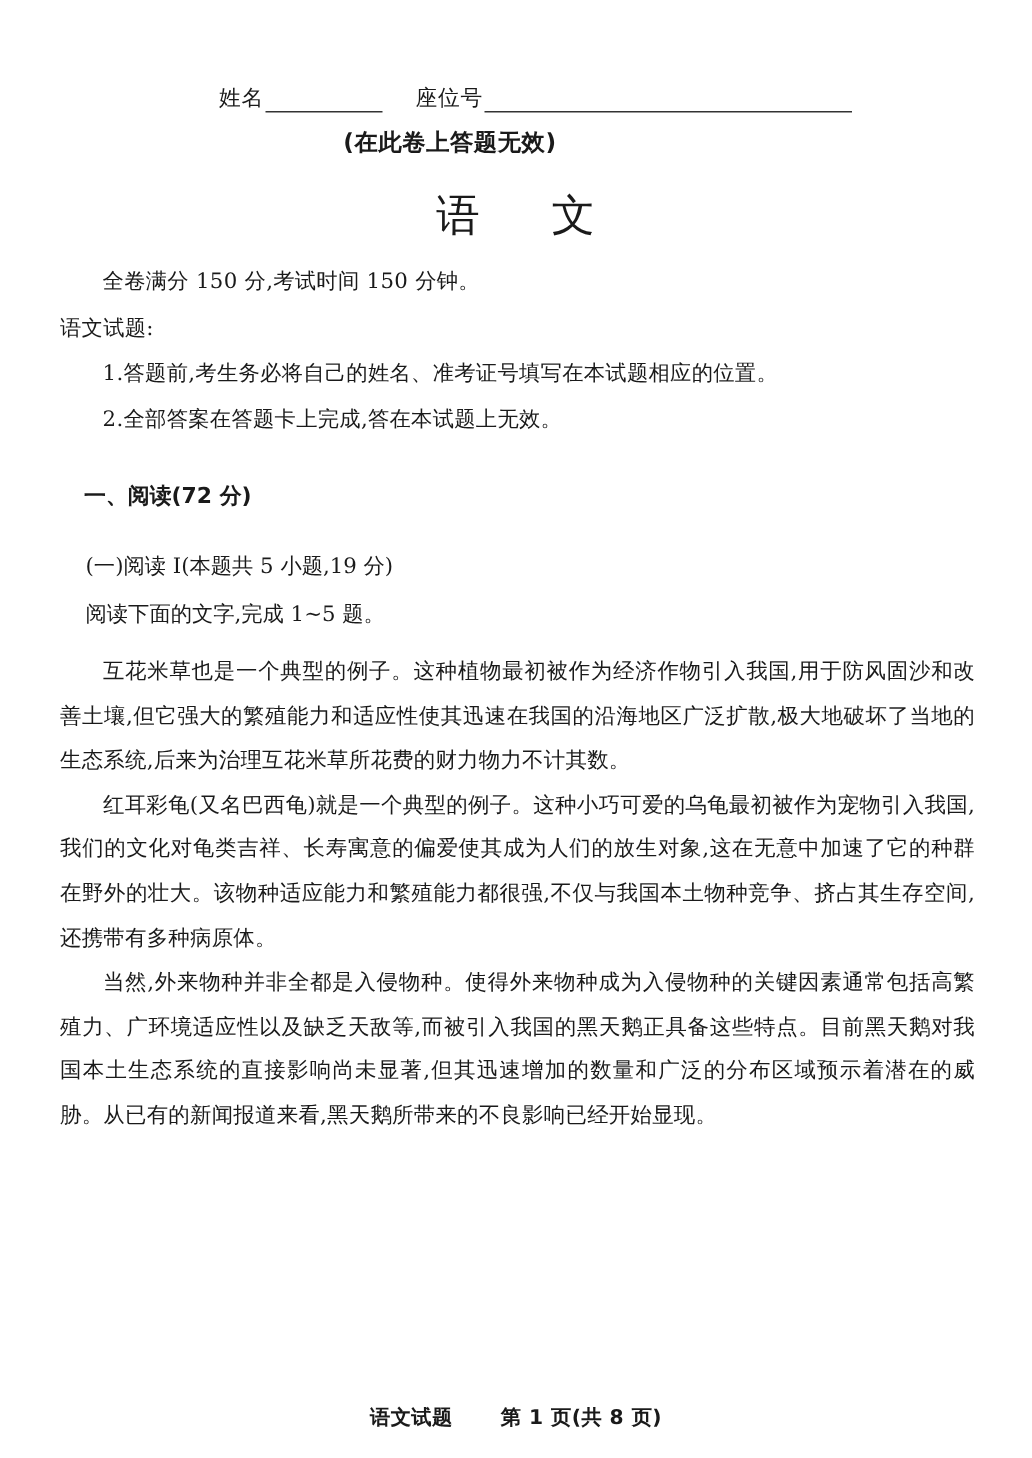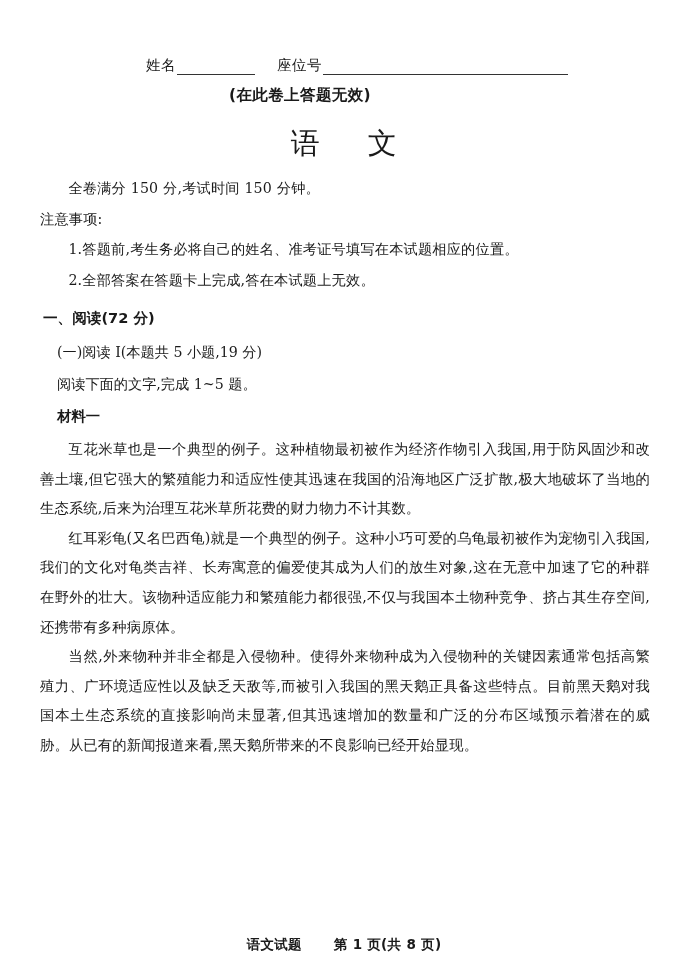--- a/index.html
+++ b/index.html
@@ -104,21 +104,21 @@
     margin: 0;
     letter-spacing: 0.15px;
     font-family: "DejaVu Serif", "Liberation Serif", serif;
   }
 
   .section-head {
     font-size: 14.6px;
     font-weight: bold;
     font-family: "DejaVu Sans", "Liberation Sans", sans-serif;
     line-height: 27px;
-    margin: 3px;
+    margin: 16px;
   }
   .sub-head {
     font-size: 14.2px;
     line-height: 27px;
     text-indent: 1.2em;
     margin: 0;
   }
   .material-head {
     font-size: 14.3px;
     font-weight: bold;
@@ -161,39 +161,38 @@
     <span>语</span>
     <span class="sp"></span>
     <span>文</span>
   </div>
 
   <div class="body-col">
 
     <p class="line indent2">全卷满分 150 分,考试时间 150 分钟。</p>
     <div class="gap-sm"></div>
 
-    <p class="line">注意事项:</p>
+    <p class="line">语文试题:</p>
     <div class="gap-sm"></div>
 
     <p class="line indent2">1.答题前,考生务必将自己的姓名、准考证号填写在本试题相应的位置。</p>
     <div class="gap-sm"></div>
 
     <p class="line indent2">2.全部答案在答题卡上完成,答在本试题上无效。</p>
     <div class="gap-md"></div>
 
     <p class="section-head">一、阅读(72 分)</p>
     <div class="gap-sm"></div>
 
     <p class="sub-head">(一)阅读 Ⅰ(本题共 5 小题,19 分)</p>
     <div class="gap-sm"></div>
 
     <p class="sub-head">阅读下面的文字,完成 1~5 题。</p>
     <div class="gap-sm"></div>
 
-    <p class="material-head">材料一</p>
     <div class="gap-sm"></div>
 
     <p class="para">互花米草也是一个典型的例子。这种植物最初被作为经济作物引入我国,用于防风固沙和改善土壤,但它强大的繁殖能力和适应性使其迅速在我国的沿海地区广泛扩散,极大地破坏了当地的生态系统,后来为治理互花米草所花费的财力物力不计其数。</p>
     <p class="para">红耳彩龟(又名巴西龟)就是一个典型的例子。这种小巧可爱的乌龟最初被作为宠物引入我国,我们的文化对龟类吉祥、长寿寓意的偏爱使其成为人们的放生对象,这在无意中加速了它的种群在野外的壮大。该物种适应能力和繁殖能力都很强,不仅与我国本土物种竞争、挤占其生存空间,还携带有多种病原体。</p>
     <p class="para">当然,外来物种并非全都是入侵物种。使得外来物种成为入侵物种的关键因素通常包括高繁殖力、广环境适应性以及缺乏天敌等,而被引入我国的黑天鹅正具备这些特点。目前黑天鹅对我国本土生态系统的直接影响尚未显著,但其迅速增加的数量和广泛的分布区域预示着潜在的威胁。从已有的新闻报道来看,黑天鹅所带来的不良影响已经开始显现。</p>
 
   </div>
 
   <div class="footer">
     <span>语文试题</span>

